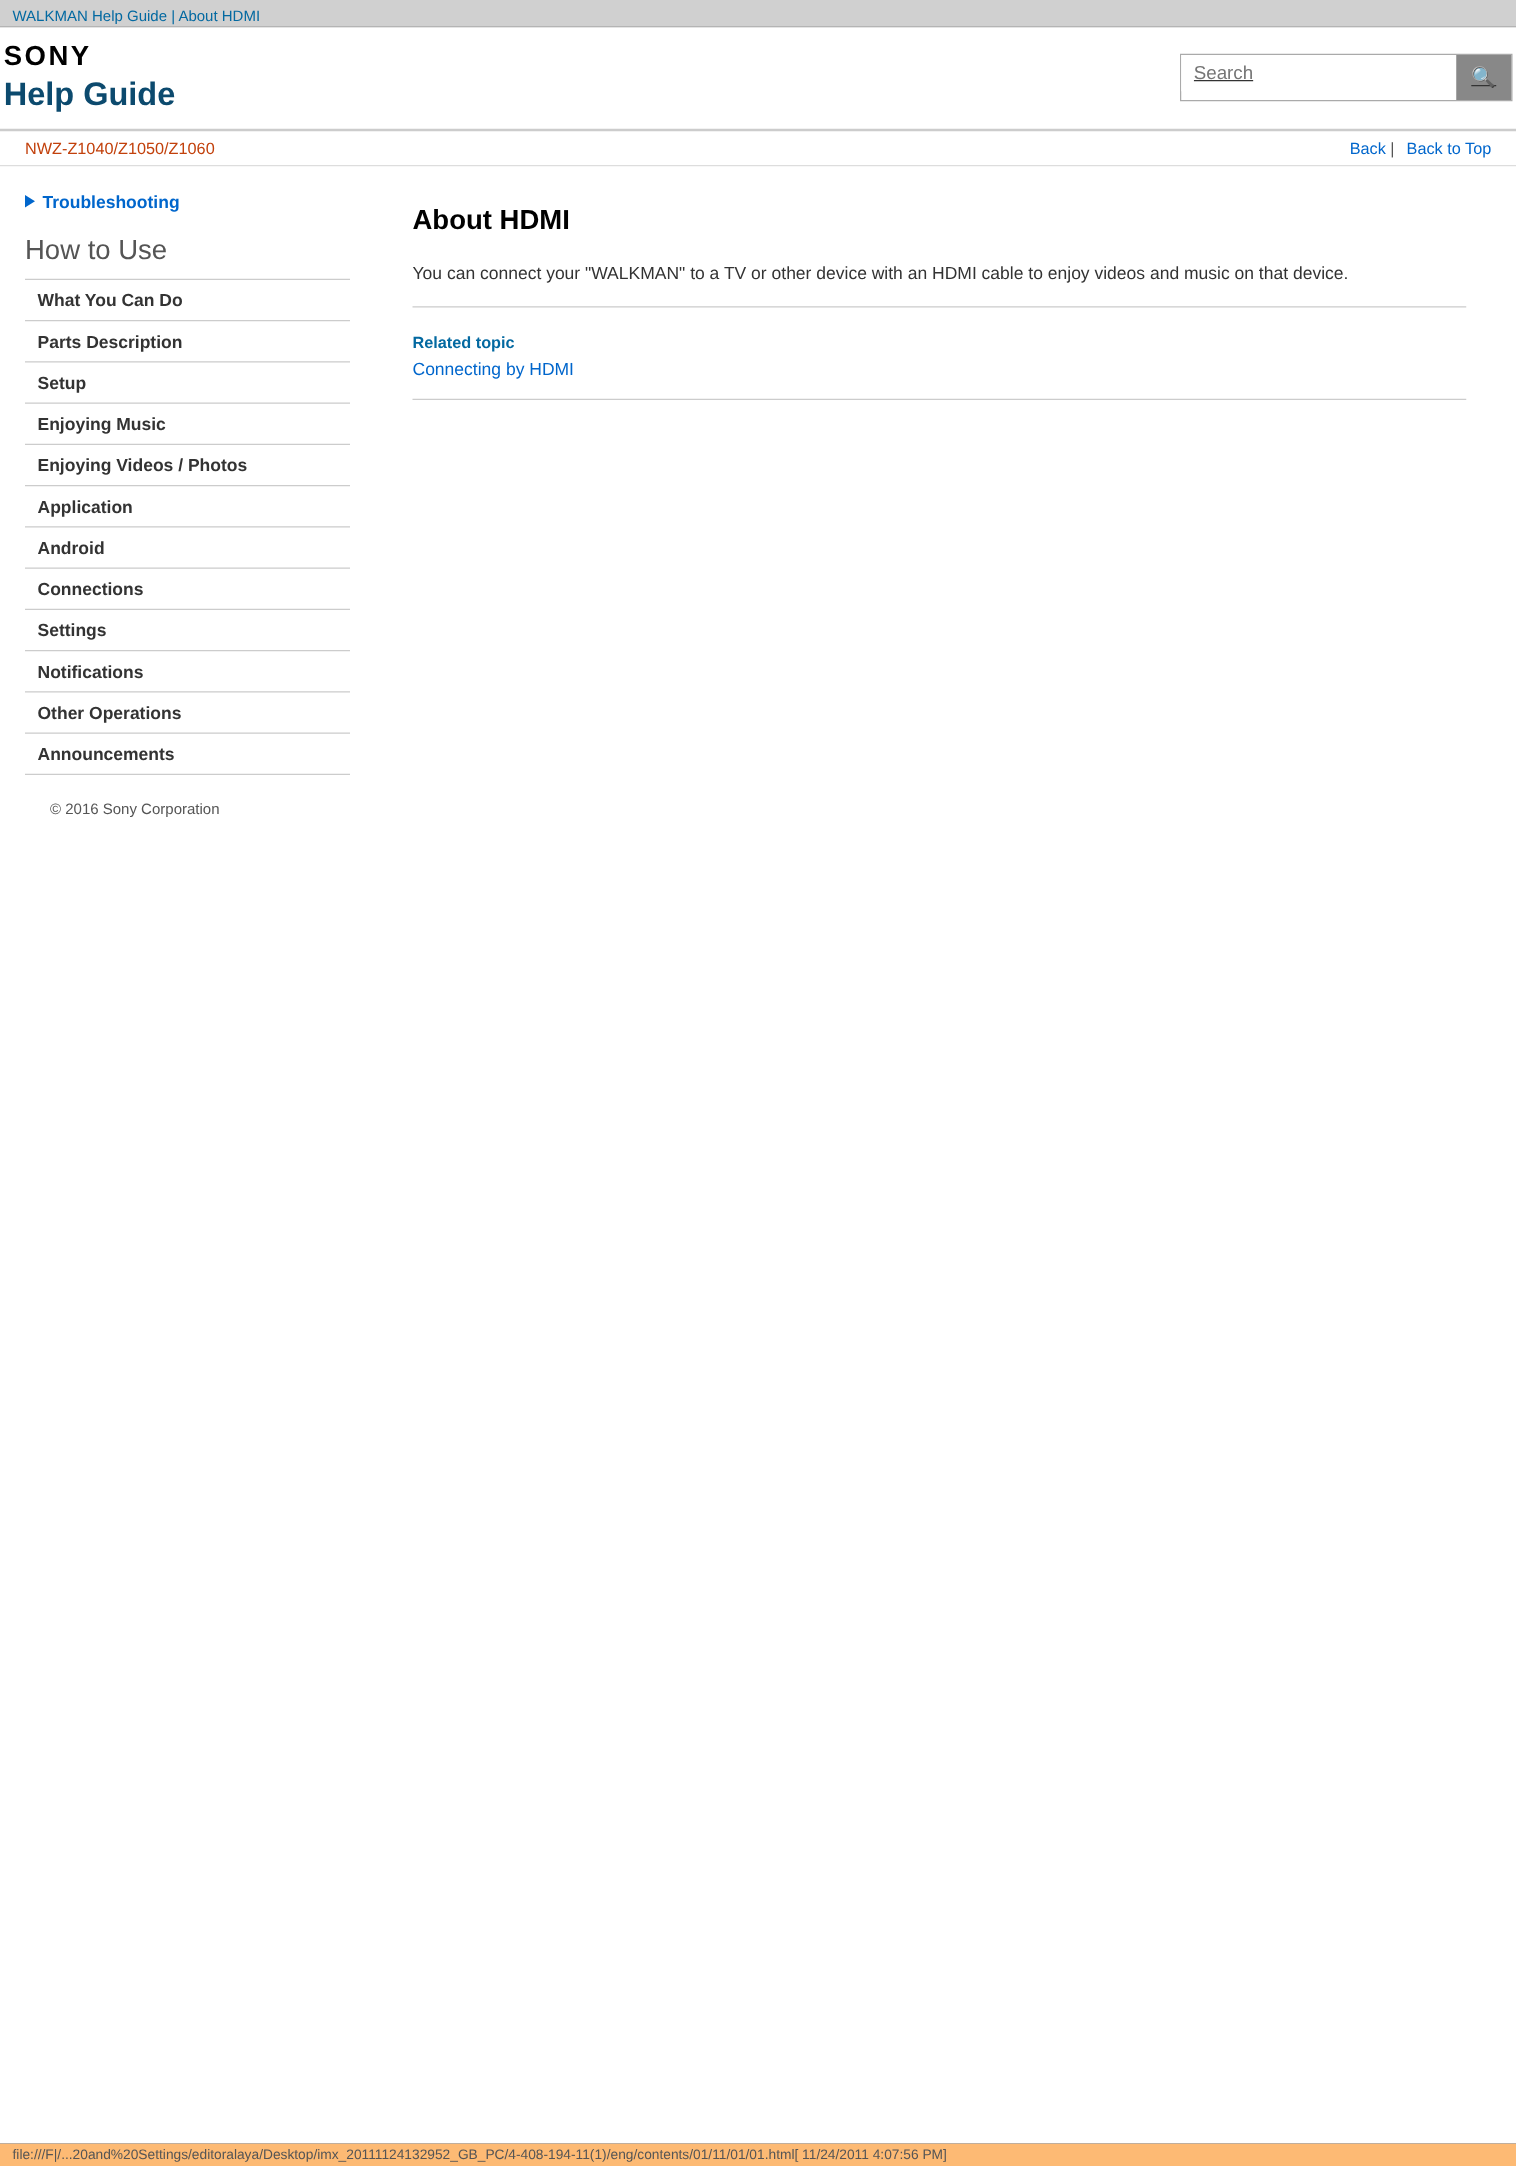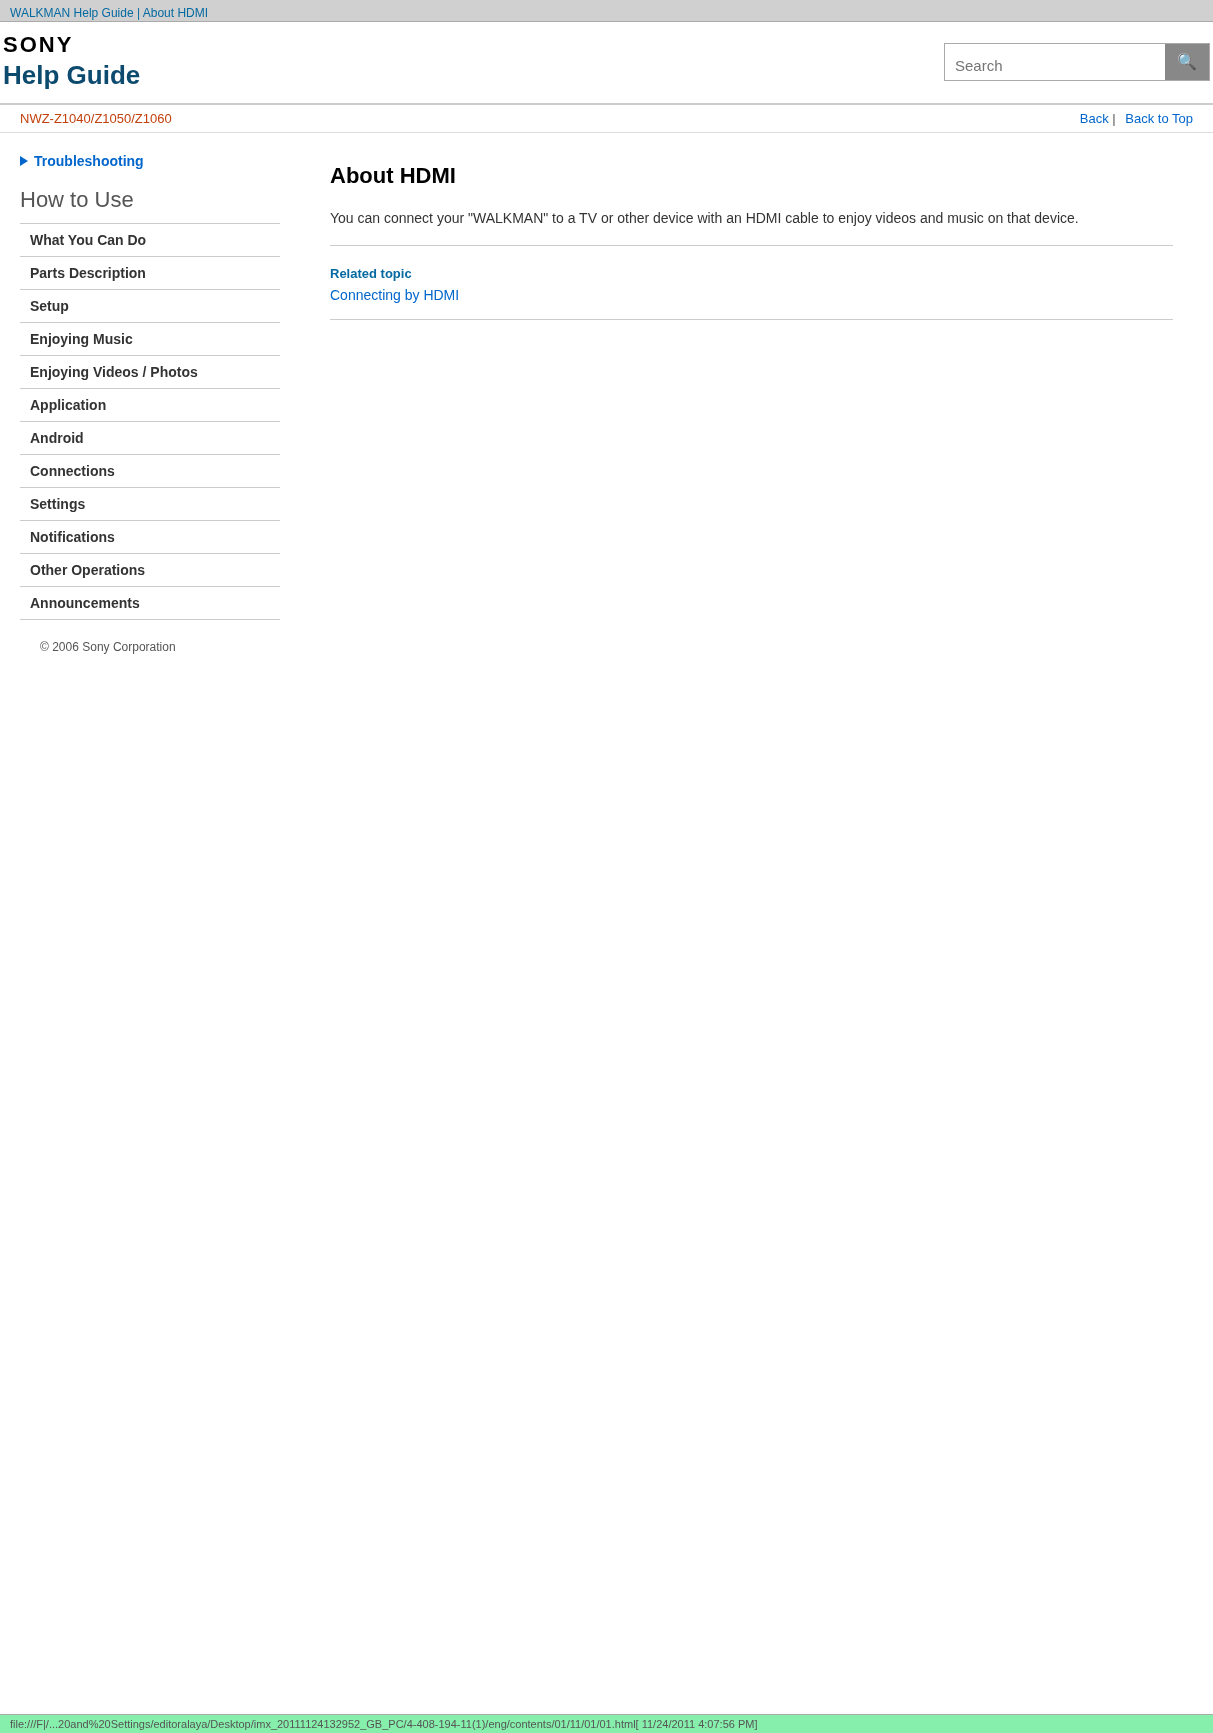--- a/index.html
+++ b/index.html
@@ -40,22 +40,23 @@
       color: #000;
       margin-bottom: 2px;
     }
     .help-guide-title {
       font-size: 26px;
       font-weight: bold;
       color: #0c4a6e;
     }
     .search-area {
       display: flex;
-      align-items: flex-end;
+      align-items: flex-start;
       border: 1px solid #aaa;
+      text-decoration: underline;
     }
     .search-input {
       width: 220px;
       padding: 6px 10px;
       font-size: 15px;
       border: none;
       outline: none;
       color: #aaa;
       background: #fff;
     }
@@ -190,21 +191,21 @@
 
     
     .footer {
       padding: 20px 20px 10px;
       font-size: 12px;
       color: #555;
     }
 
     
     .bottom-bar {
-      background: #86efac;
+      background: #fdba74;
       border-top: 1px solid #aaa;
       padding: 3px 10px;
       font-size: 11px;
       color: #555;
       position: fixed;
       bottom: 0;
       width: 100%;
     }
   </style>
 </head>
@@ -279,21 +280,21 @@
       </li>
       <li>
         <a href="#">Other Operations</a>
       </li>
       <li>
         <a href="#">Announcements</a>
       </li>
     </ul>
 
     <div class="footer">
-      <span>© 2006 Sony Corporation</span>
+      <span>© 2016 Sony Corporation</span>
     </div>
   </div>
 
   <div class="content">
     <h1 class="content-title">About HDMI</h1>
 
     <div class="content-body">
       <p>You can connect your "WALKMAN" to a TV or other device with an HDMI cable to enjoy videos and music on that device.</p>
     </div>
 

